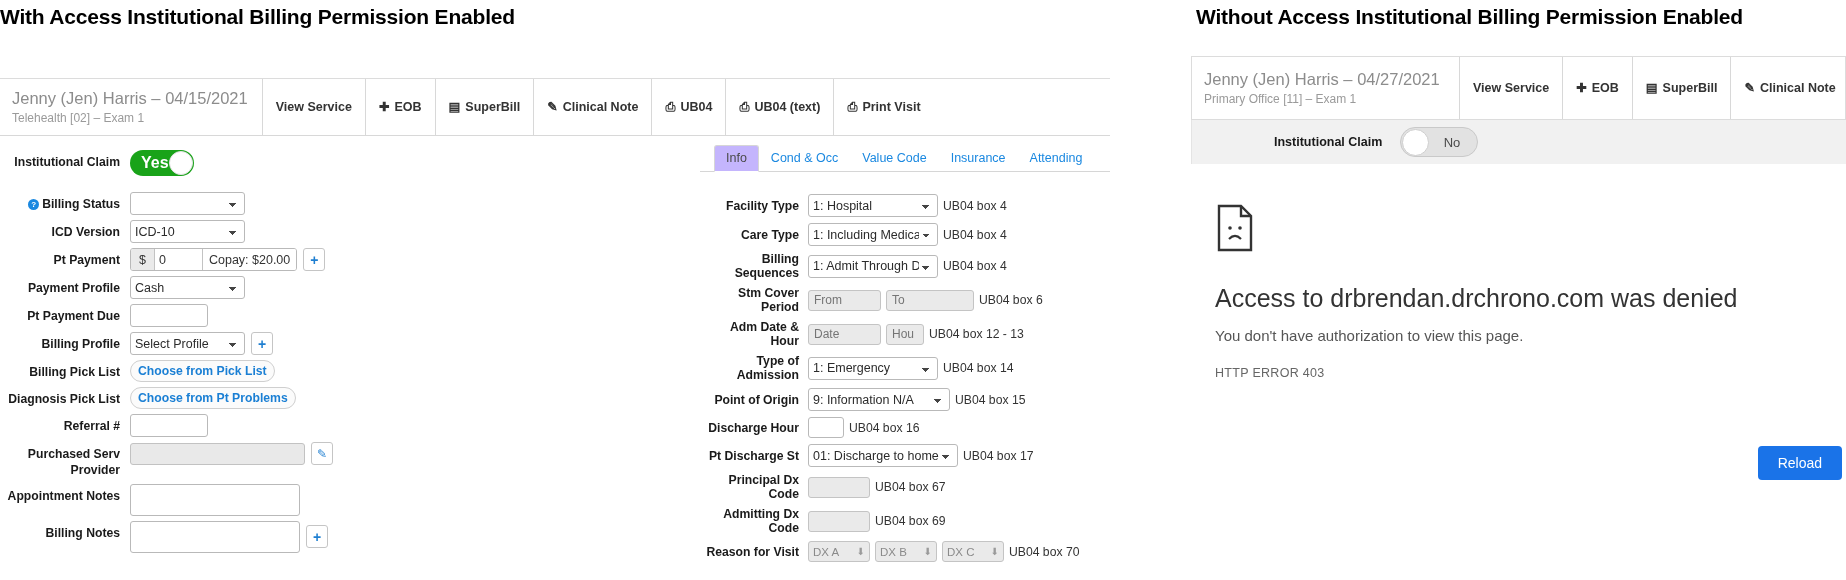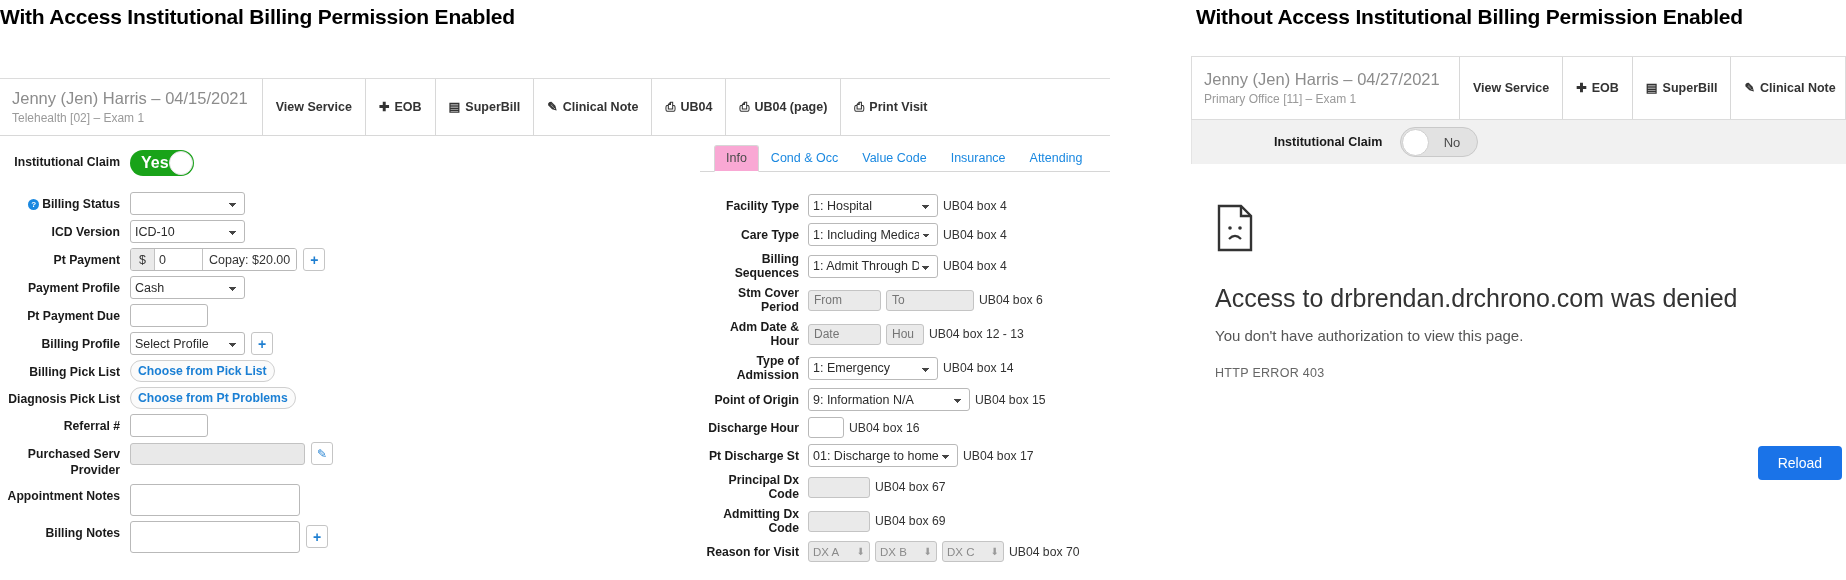--- a/index.html
+++ b/index.html
@@ -128,33 +128,33 @@
   .tabs {
     display: flex; align-items: flex-end; gap: 0;
     border-bottom: 1px solid #d6d6d6; height: 28px; margin-top: 8px;
     padding-left: 14px;
   }
   .tab {
     font-size: 12.5px; padding: 5px 11px 6px; color: #1a88e0; cursor: pointer;
     border: 1px solid transparent; border-bottom: none; white-space: nowrap;
   }
   .tab.active {
-    color: #4a4a4a; background: #f9a8d4;
+    color: #4a4a4a; background: #c4b5fd;
     border: 1px solid #d6d6d6; border-bottom: 1px solid #fff;
     border-radius: 3px 3px 0 0; margin-bottom: -1px;
   }
   .ubrow { display:flex; align-items:center; margin-top: 6px; }
   .ublabel {
     width: 108px; text-align: right; padding-right: 9px;
     font-size: 12.2px; font-weight: bold; color: #1a1a1a;
   }
   .ubctl { display:flex; align-items:center; gap: 5px; }
   .ubnote { font-size: 12.2px; color: #333; white-space: nowrap; }
   .ub-sel { width: 130px; }
-  .ub-sel-wide { width: 162px; }
+  .ub-sel-wide { width: 142px; }
   input.ghost {
     font-family: "Liberation Sans", sans-serif;
     background: #eaeaea; border: 1px solid #c4c4c4; border-radius: 3px;
     height: 21px; font-size: 12px; color: #8a8a8a; padding: 0 5px;
   }
   .ghost-from { width: 73px; }
   .ghost-to   { width: 88px; }
   .ghost-date { width: 73px; }
   .ghost-hour { width: 38px; }
   input.plain-sm {
@@ -240,21 +240,21 @@
       <div class="appt-btn">
         <span class="gi">✎</span>
         <span>Clinical Note</span>
       </div>
       <div class="appt-btn">
         <span class="gi">⎙</span>
         <span>UB04</span>
       </div>
       <div class="appt-btn">
         <span class="gi">⎙</span>
-        <span>UB04 (page)</span>
+        <span>UB04 (text)</span>
       </div>
       <div class="appt-btn">
         <span class="gi">⎙</span>
         <span>Print Visit</span>
       </div>
     </div>
 
     <div class="left-body">
 
       <div class="form-col">

